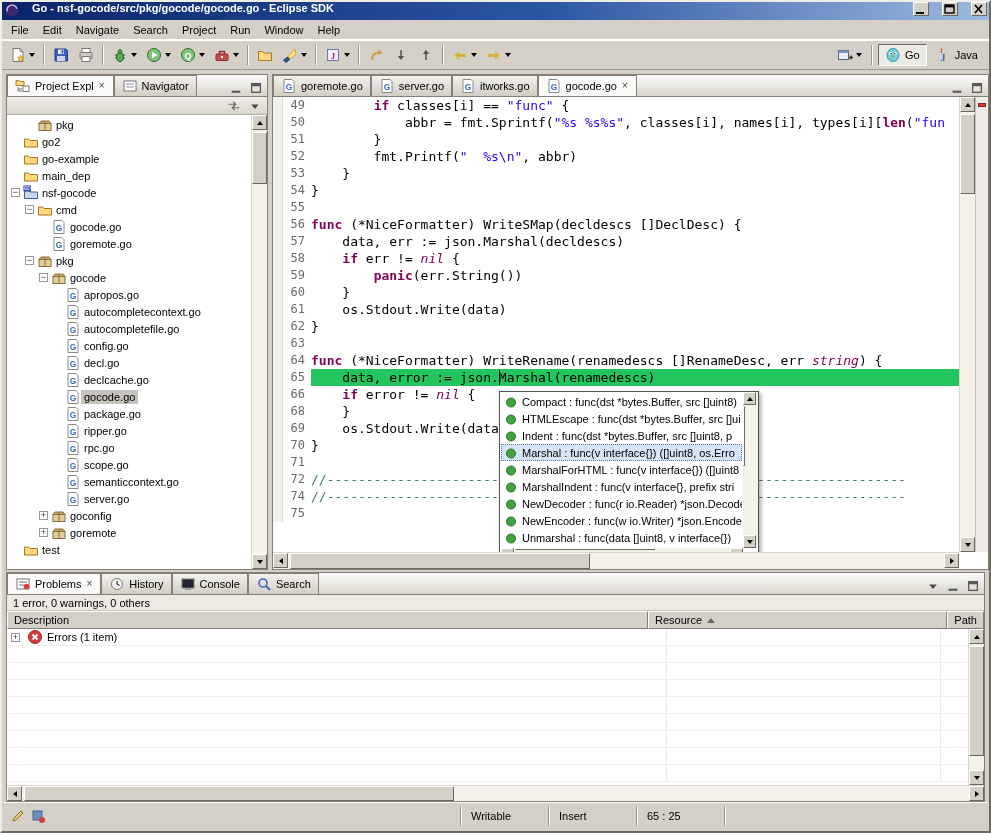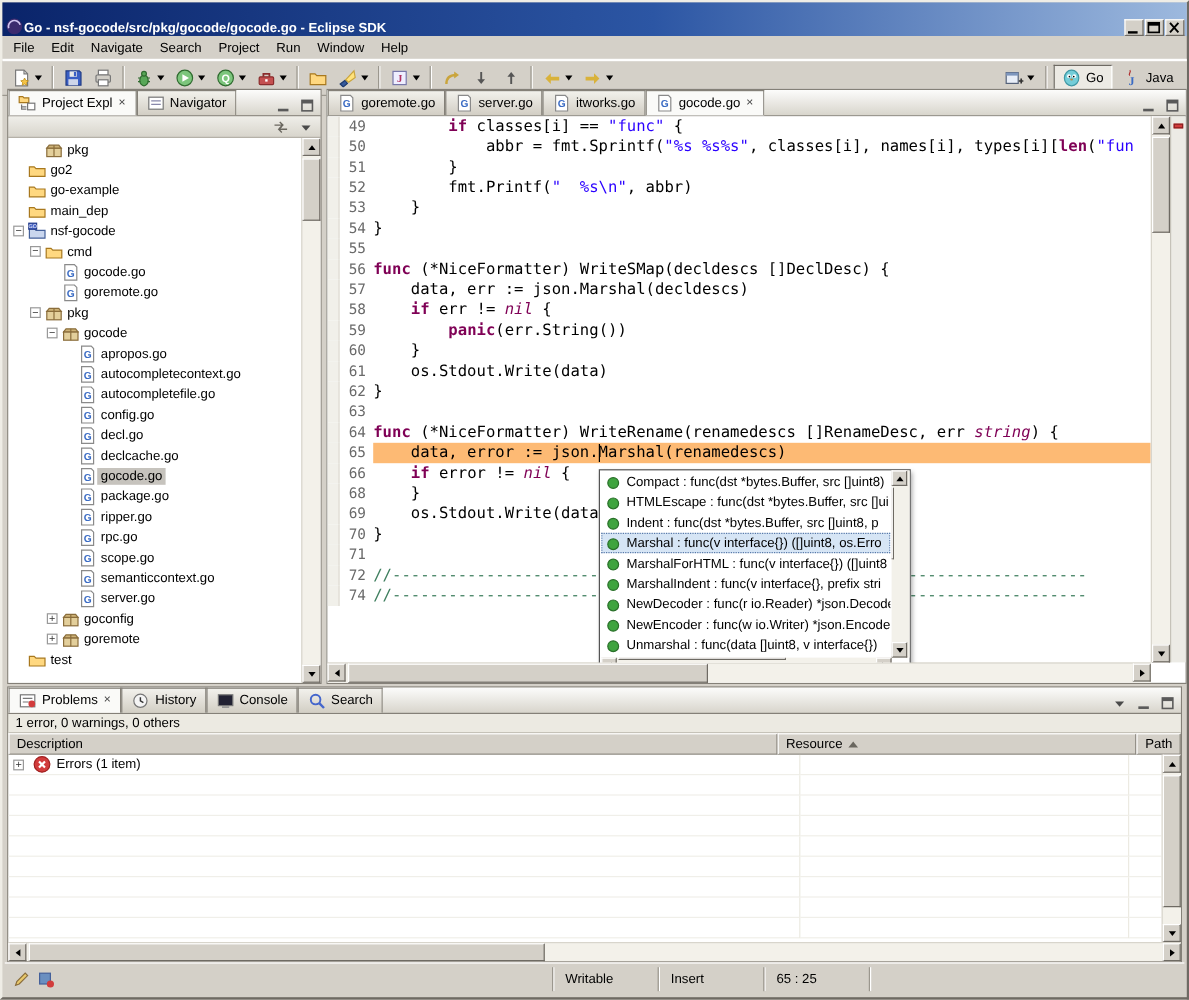--- a/index.html
+++ b/index.html
@@ -1,20 +1,20 @@
 <!DOCTYPE html>
 <html><head>
 <meta charset="utf-8">
 <style>
   *{box-sizing:border-box;margin:0;padding:0}
   html,body{width:991px;height:833px;overflow:hidden}
   body{font-family:"Liberation Sans",sans-serif;font-size:11px;background:#d4d0c8;color:#000}
   .window{position:absolute;inset:0;background:#d4d0c8;border:2px solid;border-color:#efede6 #6e6a63 #6e6a63 #efede6}
   
-  .titlebar{height:28px;background:linear-gradient(90deg,#0a246a 0%,#2c56a4 55%,#9db9de 100%);display:flex;align-items:flex-end;gap:0;padding:0 2px;color:#fff;font-weight:bold}
+  .titlebar{height:18px;background:linear-gradient(90deg,#0a246a 0%,#2c56a4 55%,#9db9de 100%);display:flex;align-items:flex-start;gap:12px;padding:0 2px;color:#fff;font-weight:bold}
   .title-text{flex:1;white-space:nowrap;overflow:hidden}
   .winbtn{width:16px;height:14px;background:#d4d0c8;border:1px solid;border-color:#fff #6e6a63 #6e6a63 #fff;display:inline-flex;align-items:center;justify-content:center;margin-left:1px}
   .icon{display:inline-flex;width:16px;height:16px;align-items:center;justify-content:center;flex:0 0 auto}
   .icon svg{display:block}
   
   .menubar{height:20px;display:flex;align-items:center;padding-left:2px;border-bottom:1px solid #fff}
   .menu-item{padding:2px 7px}
   
   .toolbar-row{height:30px;display:flex;align-items:center;padding:1px 4px;border-top:1px solid #fff;border-bottom:1px solid #9b978e;background:#d4d0c8}
   .tb-left{display:flex;align-items:center;height:100%}
@@ -57,21 +57,21 @@
   .tri-down{border-left:3px solid transparent;border-right:3px solid transparent;border-top:4px solid #000}
   .tri-left{border-top:3px solid transparent;border-bottom:3px solid transparent;border-right:4px solid #000}
   .tri-right{border-top:3px solid transparent;border-bottom:3px solid transparent;border-left:4px solid #000}
   
   .editor{left:270px;top:72px;width:717px;height:496px;background:#fff}
   .econtent{position:absolute;left:0;top:22px;right:29px;bottom:17px;background:#fff;overflow:hidden;font-family:"DejaVu Sans Mono","Liberation Mono",monospace;font-size:13px}
   .cline{display:flex;height:17px;line-height:17px;white-space:pre}
   .gut{width:10px;background:#f1f0ea;border-right:1px solid #dedbd2;flex:0 0 auto}
   .lnum{width:28px;text-align:right;padding-right:6px;color:#6a6a6a;font-size:12px;flex:0 0 auto}
   .ctext{flex:1;overflow:hidden}
-  .ctext.cur{background:#fdba74}
+  .ctext.cur{background:#22c55e}
   .sy-p{color:#000}
   .sy-k{color:#7f0055;font-weight:bold}
   .sy-s{color:#2a00ff}
   .sy-c{color:#3f7f5f}
   .sy-t{color:#7f0055;font-style:italic}
   .caret{position:absolute;width:1px;height:15px;background:#000}
   .editor-vsb{position:absolute;top:22px;right:13px;bottom:17px}
   .overview-ruler{position:absolute;top:22px;right:0;bottom:17px;width:13px;background:#ecebe5;border-left:1px solid #c5c2b8}
   .ov-mark{position:absolute;left:2px;right:2px;height:4px;background:#d23c3c;border:1px solid #8a2020}
   .editor-hsb{position:absolute;left:0;right:29px;bottom:0;height:17px}
@@ -742,20 +742,21 @@
           <div class="cline"><span class="gut"></span><span class="lnum">63</span><span class="ctext"></span></div>
           <div class="cline"><span class="gut"></span><span class="lnum">64</span><span class="ctext"><span class="sy-k">func</span><span class="sy-p"> (*NiceFormatter) WriteRename(renamedescs []RenameDesc, err </span><span class="sy-t">string</span><span class="sy-p">) {</span></span></div>
           <div class="cline"><span class="gut"></span><span class="lnum">65</span><span class="ctext cur"><span class="sy-p">    data, error := json.Marshal(renamedescs)</span></span></div>
           <div class="cline"><span class="gut"></span><span class="lnum">66</span><span class="ctext"><span class="sy-p">    </span><span class="sy-k">if</span><span class="sy-p"> error != </span><span class="sy-t">nil</span><span class="sy-p"> {</span></span></div>
           <div class="cline"><span class="gut"></span><span class="lnum">68</span><span class="ctext"><span class="sy-p">    }</span></span></div>
           <div class="cline"><span class="gut"></span><span class="lnum">69</span><span class="ctext"><span class="sy-p">    os.Stdout.Write(data</span></span></div>
           <div class="cline"><span class="gut"></span><span class="lnum">70</span><span class="ctext"><span class="sy-p">}</span></span></div>
           <div class="cline"><span class="gut"></span><span class="lnum">71</span><span class="ctext"></span></div>
           <div class="cline"><span class="gut"></span><span class="lnum">72</span><span class="ctext"><span class="sy-c">//--------------------------------------------------------------------------</span></span></div>
           <div class="cline"><span class="gut"></span><span class="lnum">74</span><span class="ctext"><span class="sy-c">//--------------------------------------------------------------------------</span></span></div>
+          <div class="cline"><span class="gut"></span><span class="lnum">75</span><span class="ctext"></span></div>
         </div>
       <div class="caret" style="left:226px;top:273px"></div>
       <div class="popup">
         <div class="pp-items">
             <div class="pp-item">
               <span class="icon">
                 <svg width="16" height="16" viewBox="0 0 16 16">
                   <circle cx="8" cy="8.5" r="4.5" fill="#3fa43f" stroke="#2a702a"></circle>
                 </svg>
               </span>

